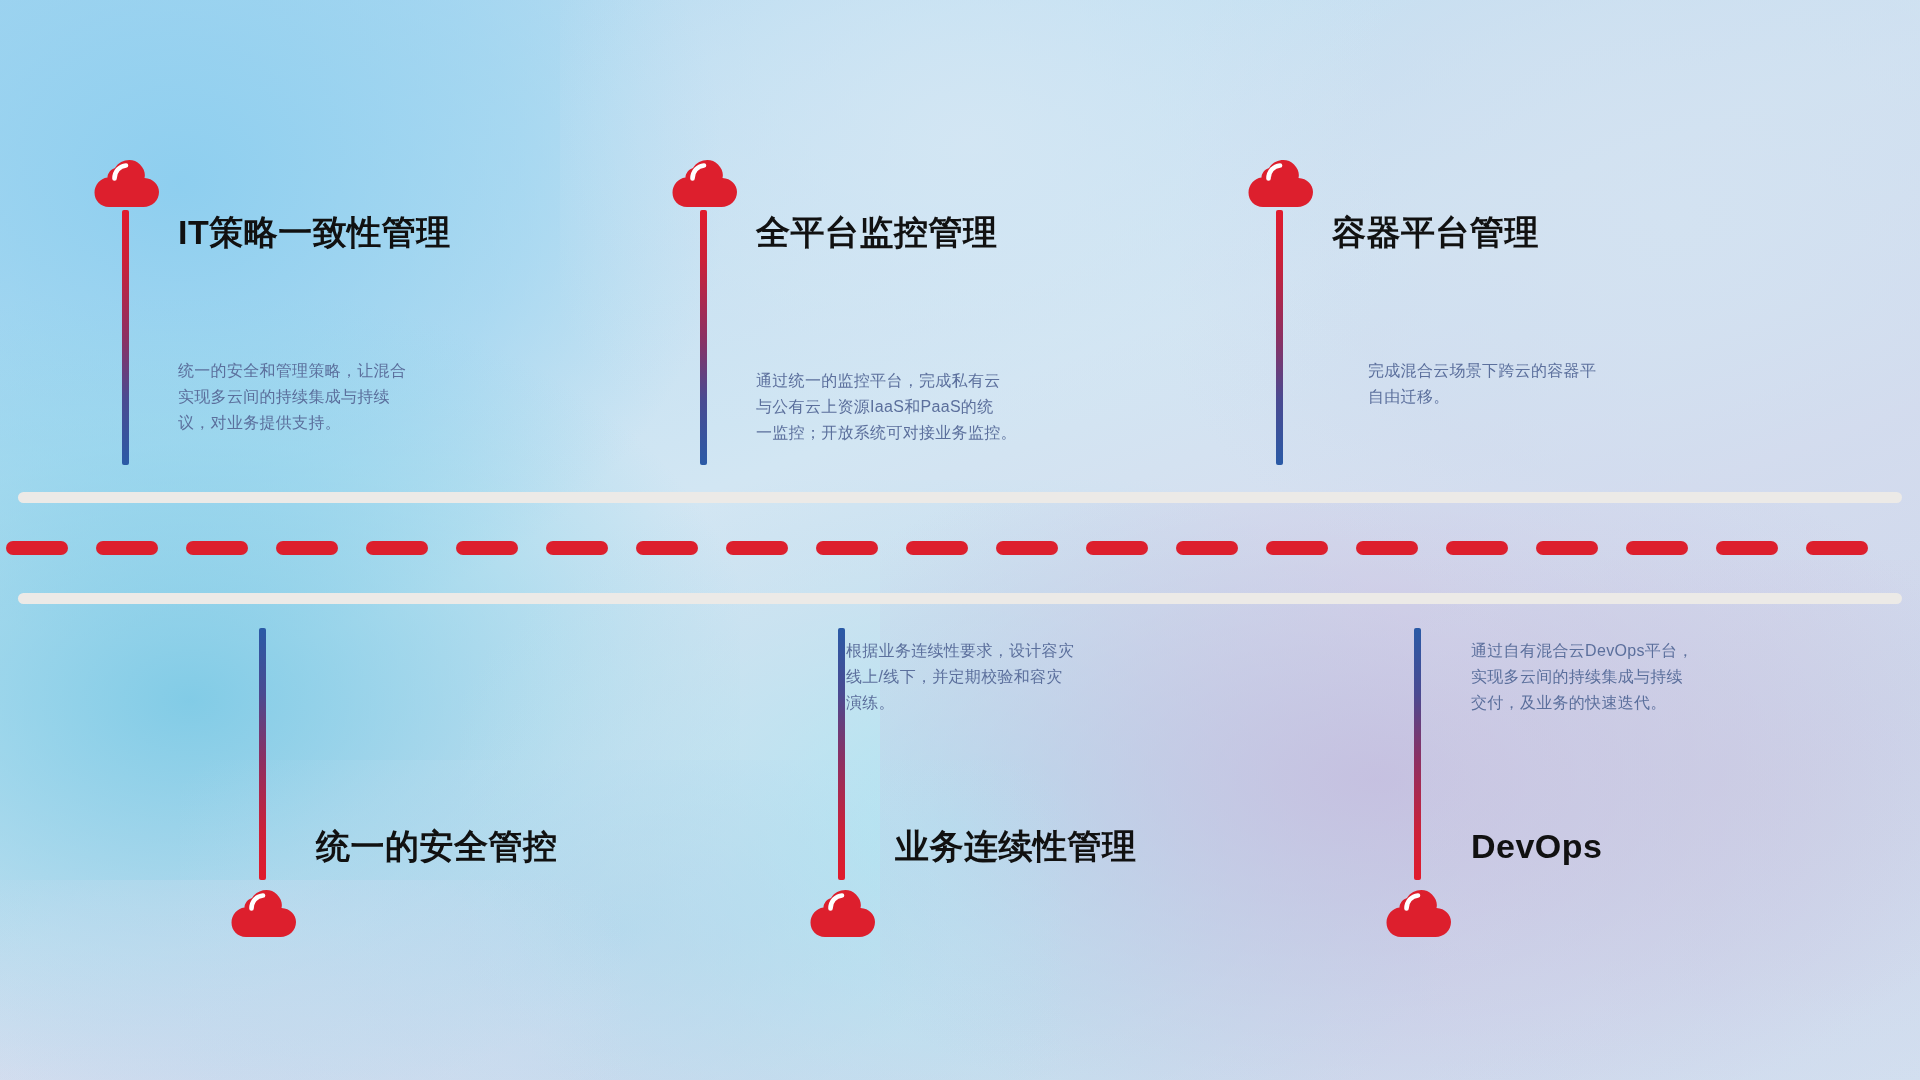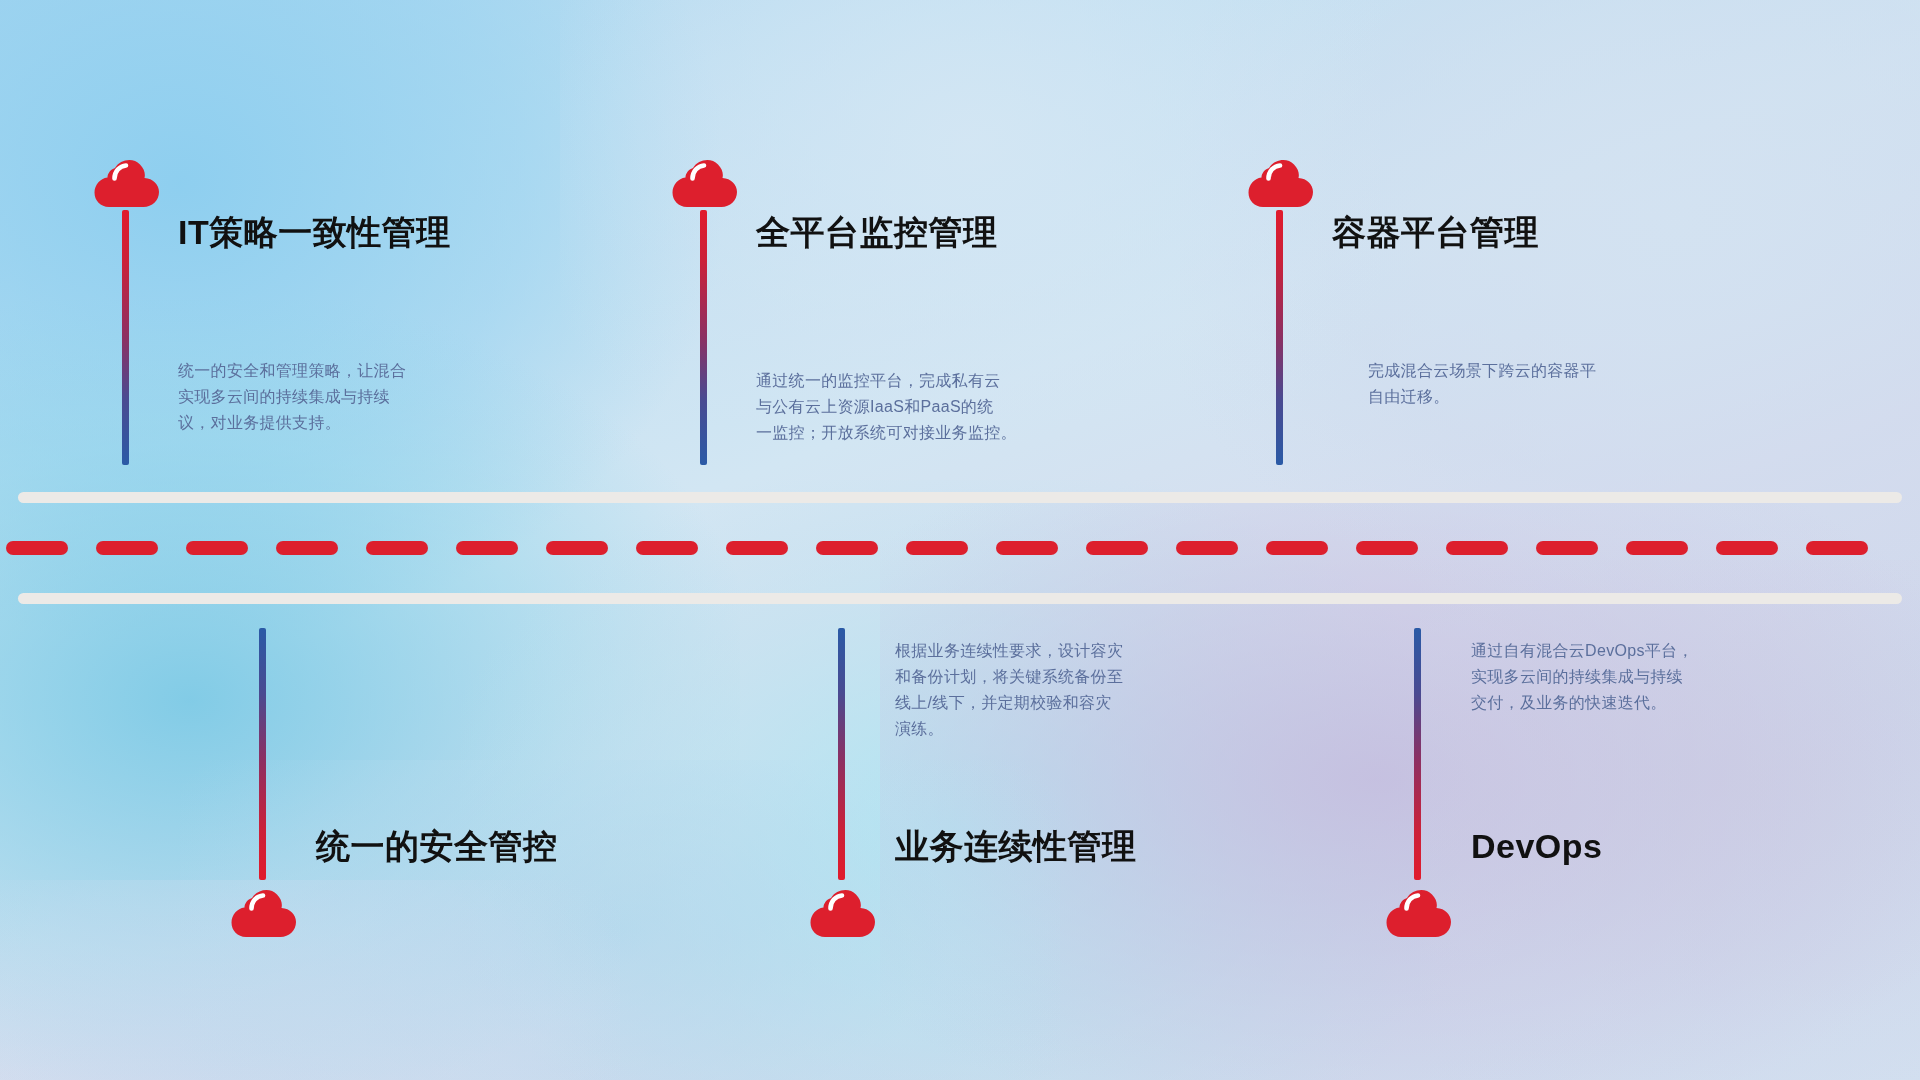--- a/index.html
+++ b/index.html
@@ -214,23 +214,22 @@
                C59 20.5 65 26.5 65 34 C65 42.5 58 49 49.5 49
                L15 49 C6.5 49 0.5 42.5 0.5 34.5 C0.5 27 6 20.5 13.5 19.5
                C13.5 15.5 16.5 11.5 21 10 Z" fill="#DD1F2D"></path>
       <path d="M20.5 20.5 C20.5 13.5 25.5 8 32 7.5" fill="none" stroke="#FFFFFF" stroke-width="4.6" stroke-linecap="round"></path>
     </svg>
   </div>
 </div>
 
 <div class="col">
   <div class="spine spine-up" style="left:838px; top:628px; height:252px;"></div>
-  <div class="body-text" style="left:895px; top:638px;">
+  <div class="body-text" style="left:846px; top:638px;">
     <div>根据业务连续性要求，设计容灾</div>
-    <div>和备份计划，将关键系统备份至</div>
     <div>线上/线下，并定期校验和容灾</div>
     <div>演练。</div>
   </div>
   <div class="heading" style="left:895px; top:828px;">业务连续性管理</div>
   <div class="cloud" style="left:810px; top:888px;">
     <svg viewBox="0 0 66 52" xmlns="http://www.w3.org/2000/svg">
       <path d="M21 10 C26 1.5 39 -1 46 6.5 C50.5 11 51.5 16 50.5 20
                C59 20.5 65 26.5 65 34 C65 42.5 58 49 49.5 49
                L15 49 C6.5 49 0.5 42.5 0.5 34.5 C0.5 27 6 20.5 13.5 19.5
                C13.5 15.5 16.5 11.5 21 10 Z" fill="#DD1F2D"></path>

